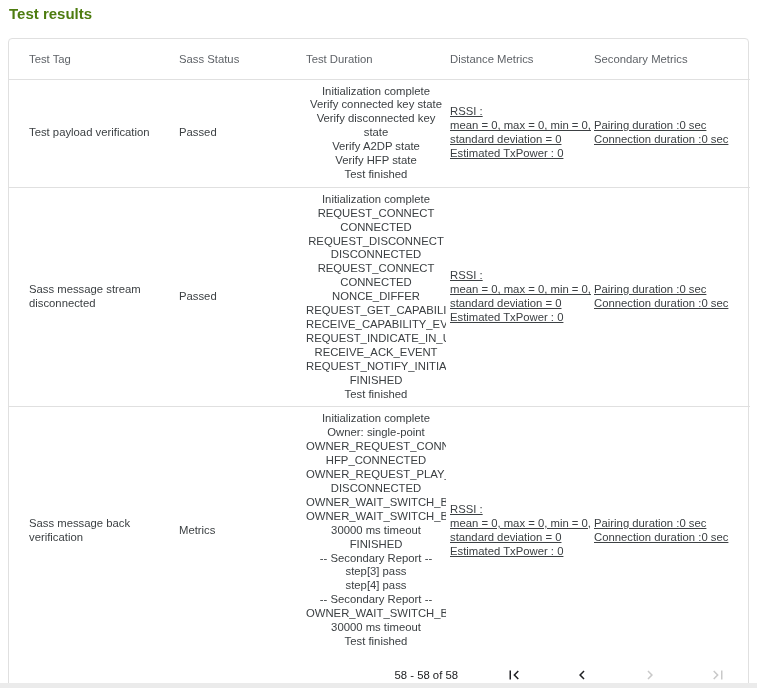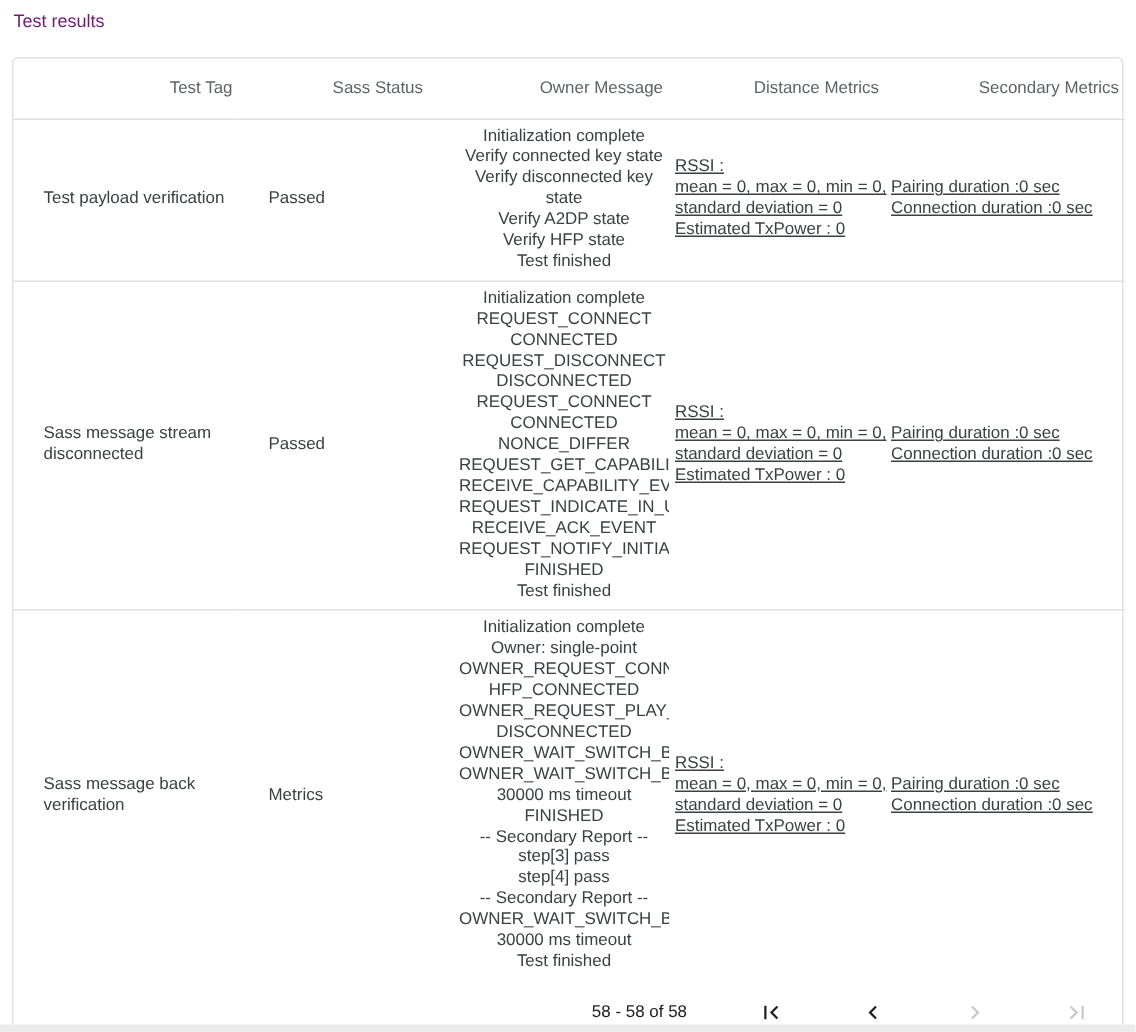--- a/index.html
+++ b/index.html
@@ -6,25 +6,25 @@
   html, body {
     margin: 0; padding: 0;
     width: 757px; height: 688px;
     background: #ffffff;
     font-family: "Liberation Sans", sans-serif;
     color: #3c4043;
     overflow: hidden;
   }
   .page { padding: 6px 8px 0 8px; }
   .page-title {
-    font-size: 12px;
+    font-size: 15px;
     line-height: 16px;
-    color: #701a75;
+    color: #4d7c0f;
     margin: 0 0 16px 1px;
-    font-weight: 400;
+    font-weight: 700;
   }
   .table-card {
     border: 1px solid #e0e0e0;
     border-radius: 4px;
     background: #ffffff;
     width: 741px;
   }
   table.results {
     width: 100%;
     border-collapse: collapse;
@@ -33,21 +33,21 @@
   }
   col.c-tag      { width: 150px; }
   col.c-status   { width: 127px; }
   col.c-message  { width: 160px; }
   col.c-distance { width: 144px; }
   col.c-duration { width: 160px; }
   th {
     height: 40px;
     font-weight: 400;
     color: #5f6368;
-    text-align: right;
+    text-align: left;
     vertical-align: middle;
     border-bottom: 1px solid #e0e0e0;
     padding: 0 4px 0 20px;
     white-space: nowrap;
     overflow: hidden;
   }
   th.tight, td.tight { padding-left: 4px; }
   td {
     vertical-align: middle;
     border-bottom: 1px solid #e0e0e0;
@@ -110,21 +110,21 @@
         <col class="c-tag">
           <col class="c-status">
           <col class="c-message">
           <col class="c-distance">
           <col class="c-duration">
       </colgroup>
       <thead>
         <tr>
           <th>Test Tag</th>
           <th>Sass Status</th>
-          <th>Owner Message</th>
+          <th>Test Duration</th>
           <th class="tight">Distance Metrics</th>
           <th class="tight">Secondary Metrics</th>
         </tr>
       </thead>
       <tbody>
         <tr>
           <td>Test payload verification</td>
           <td>Passed</td>
           <td>
               <div class="cell-message">Initialization complete

